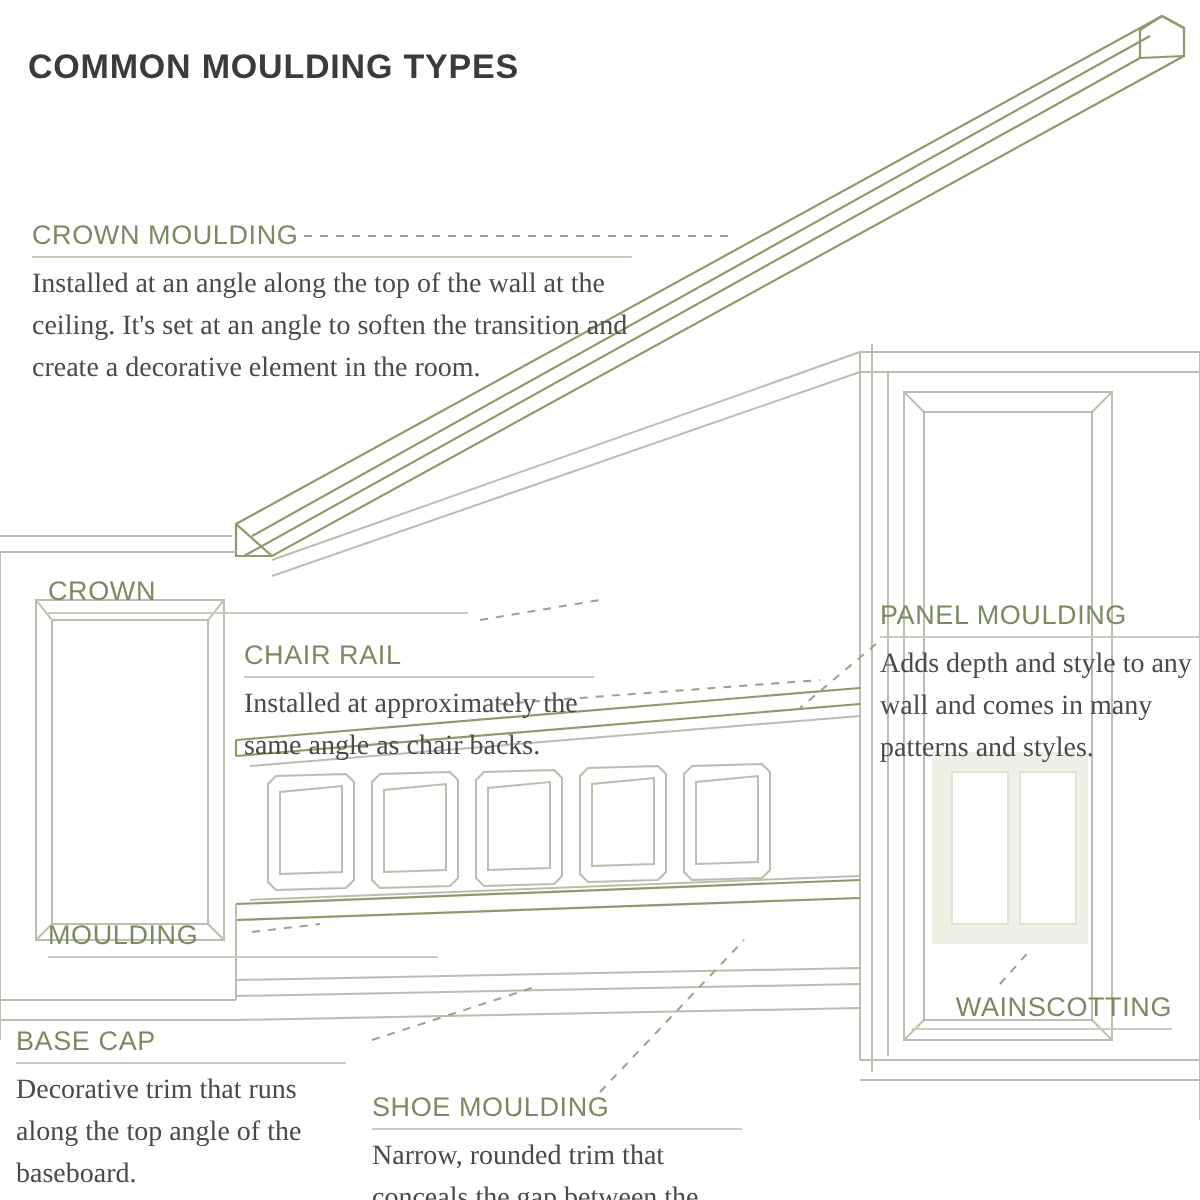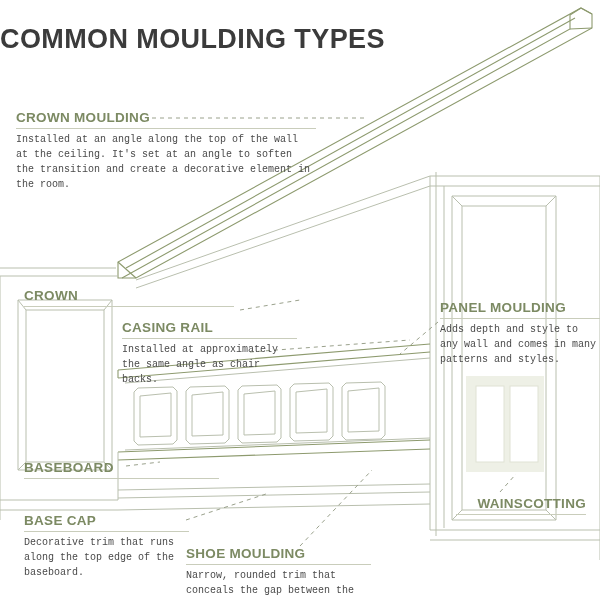--- a/index.html
+++ b/index.html
@@ -16,58 +16,58 @@
     font-family: "Liberation Sans", sans-serif;
   }
   #artwork {
     position: absolute;
     left: 0; top: 0;
     width: 600px;
     height: 600px;
   }
   .title {
     position: absolute;
-    left: 0;
+    left: 14px;
     top: 24px;
     font-family: "Liberation Sans", sans-serif;
     font-weight: bold;
-    font-size: 27px;
+    font-size: 17px;
     letter-spacing: 0.4px;
     color: #3b3b3b;
     white-space: nowrap;
   }
   .callout {
     position: absolute;
   }
   .callout .head {
     font-family: "Liberation Sans", sans-serif;
-    font-weight: bold;
+    font-weight: normal;
     font-size: 13.5px;
     letter-spacing: 0.3px;
     color: #7c8a63;
     white-space: nowrap;
     margin: 0 0 3px 0;
   }
   .callout .body {
-    font-family: Liberation Mono, monospace;
-    font-size: 10px;
+    font-family: Liberation Serif, serif;
+    font-size: 14px;
     line-height: 1.5;
     color: #4a4a4a;
   }
   .rule {
     height: 1px;
     background: #c9cdbb;
     margin: 1px 0 3px 0;
   }
   
   #c-crown      { left: 16px;  top: 110px;  width: 300px; }
   #c-casing     { left: 24px;  top: 288px;  width: 210px; }
   #c-chair      { left: 122px; top: 320px;  width: 175px; }
   #c-base       { left: 24px;  top: 460px;  width: 195px; }
-  #c-basecap    { left: 24px;  top: 513px;  width: 165px; }
+  #c-basecap    { left: 8px;  top: 513px;  width: 165px; }
   #c-shoe       { left: 186px; top: 546px;  width: 185px; }
   #c-panel      { left: 440px; top: 300px;  width: 162px; }
   #c-wains      { left: 456px; top: 496px;  width: 130px; text-align: right; }
 </style>
 </head>
 <body>
 
 <div id="page">
 
   <svg id="artwork" viewBox="0 0 600 600">
@@ -188,34 +188,34 @@
     <div class="rule"></div>
     <div class="body">Installed at an angle along the top of the wall at the ceiling.  It's set at an angle to soften the transition and create a decorative element in the room.</div>
   </div>
 
   <div class="callout" id="c-casing">
     <div class="head">CROWN</div>
     <div class="rule"></div>
   </div>
 
   <div class="callout" id="c-chair">
-    <div class="head">CASING RAIL</div>
+    <div class="head">CHAIR RAIL</div>
     <div class="rule"></div>
     <div class="body">Installed at approximately the same angle as chair backs.</div>
   </div>
 
   <div class="callout" id="c-base">
-    <div class="head">BASEBOARD</div>
+    <div class="head">MOULDING</div>
     <div class="rule"></div>
   </div>
 
   <div class="callout" id="c-basecap">
     <div class="head">BASE CAP</div>
     <div class="rule"></div>
-    <div class="body">Decorative trim that runs along the top edge of the baseboard.</div>
+    <div class="body">Decorative trim that runs along the top angle of the baseboard.</div>
   </div>
 
   <div class="callout" id="c-shoe">
     <div class="head">SHOE MOULDING</div>
     <div class="rule"></div>
     <div class="body">Narrow, rounded trim that conceals the gap between the baseboard and the floor.</div>
   </div>
 
   <div class="callout" id="c-panel">
     <div class="head">PANEL MOULDING</div>

